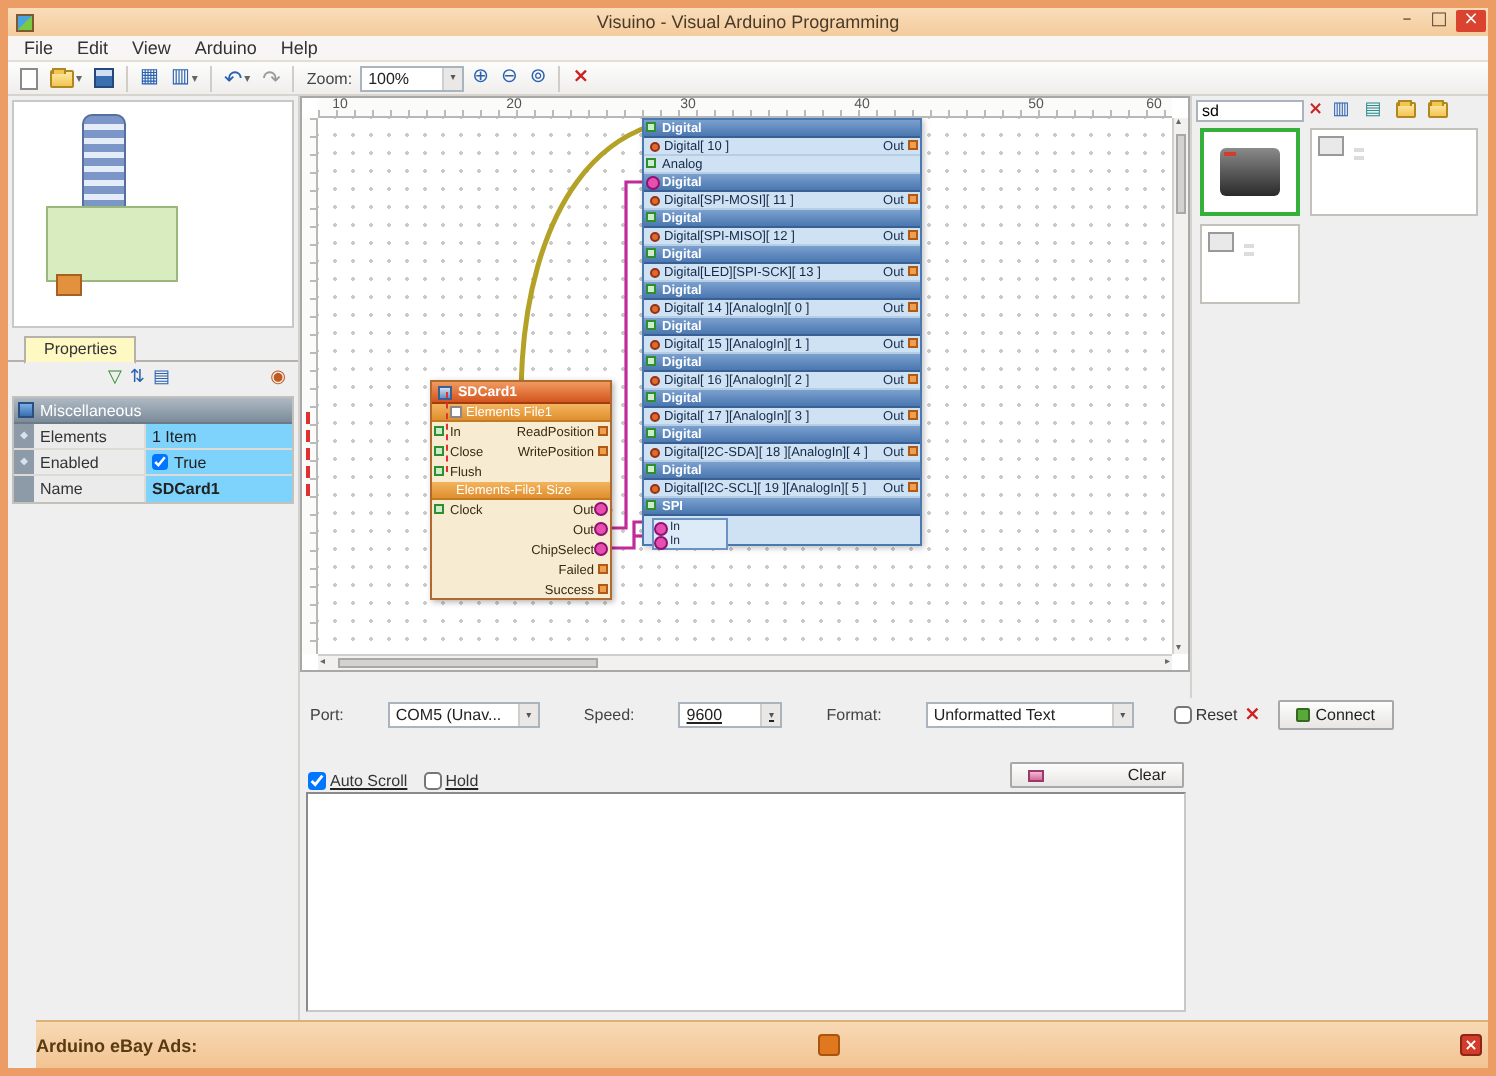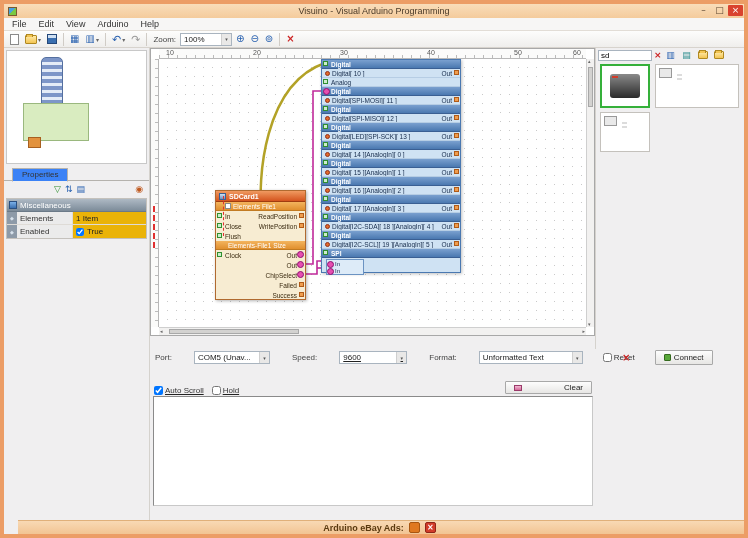--- a/index.html
+++ b/index.html
@@ -32,28 +32,28 @@
   .ic-save{width:10px;height:10px;background:#3a6fb0;border:1px solid #24487a;box-shadow:inset 0 3px 0 #cfe0f2;}
   .big{font-size:11px;} .uni.m{font-size:10px;}
 
   
   .sidebar{position:absolute;left:0;top:44px;width:146px;height:472px;background:#f0eff0;border-right:1px solid #d5d2cd;}
   .thumb{position:absolute;left:2px;top:2px;width:141px;height:114px;background:#fff;border:1px solid #c8c8c8;}
   .thumb .pcb{position:absolute;left:16px;top:52px;width:66px;height:38px;background:#d9ecc0;border:1px solid #9ab87e;}
   .thumb .coil{position:absolute;left:34px;top:6px;width:22px;height:54px;background:repeating-linear-gradient(180deg,#7d96c8 0 4px,#e4ecf7 4px 7px);border:1px solid #5570a0;border-radius:5px;}
   .thumb .chip{position:absolute;left:21px;top:86px;width:13px;height:11px;background:#e2923e;border:1px solid #a86020;}
   .prop-tabrow{position:absolute;left:0;top:118px;width:100%;height:15px;border-bottom:1px solid #b5b2ad;}
-  .prop-tab{display:inline-block;margin-left:8px;margin-top:2px;padding:1px 9px 2px;background:#3b82f6;border:1px solid #b5b2ad;border-bottom:1px solid #f0eff0;font-size:8px;color:#333;}
+  .prop-tab{display:inline-block;margin-left:8px;margin-top:2px;padding:1px 9px 2px;background:#fef9c3;border:1px solid #b5b2ad;border-bottom:1px solid #f0eff0;font-size:8px;color:#333;}
   .prop-tools{position:absolute;left:0;top:134px;width:100%;height:15px;display:flex;align-items:center;gap:4px;padding-left:50px;}
   .ptbtn{font-size:9px;}
   .ptbtn.last{margin-left:auto;margin-right:6px;color:#c05a20;}
   .prop-grid{position:absolute;left:2px;top:150px;width:141px;border:1px solid #c4c1bc;background:#fff;}
   .prop-cat{height:13px;display:flex;align-items:center;gap:3px;background:linear-gradient(#aeb9c4,#7c8b99);color:#fff;font-size:8px;padding-left:2px;border-bottom:1px solid #6b7a88;}
   .cat-icon{width:8px;height:8px;background:linear-gradient(#7ab0e8,#3a6fb0);border:1px solid #2a4f80;}
-  .prop-row{display:grid;grid-template-columns:10px 56px 1fr;height:13px;border-bottom:1px solid #dedbd6;background:#eab308;font-size:8px;align-items:center;}
+  .prop-row{display:grid;grid-template-columns:10px 56px 1fr;height:13px;border-bottom:1px solid #dedbd6;background:#7dd3fc;font-size:8px;align-items:center;}
   .prop-row:last-child{border-bottom:none;}
   .gutter{background:#8d9aa8;height:100%;display:flex;align-items:center;justify-content:center;color:#d7e2ec;font-size:5px;font-family:"DejaVu Sans",sans-serif;}
   .pr-label{background:#ebebeb;height:100%;display:flex;align-items:center;padding-left:3px;border-right:1px solid #dedbd6;color:#333;}
   .pr-value{padding-left:3px;display:flex;align-items:center;gap:3px;color:#222;}
   .pr-value.bold{font-weight:bold;}
 
   
   .canvas-wrap{position:absolute;left:146px;top:44px;width:445px;height:288px;background:#fff;border:1px solid #a8a8a8;}
   .ruler-top{position:absolute;left:8px;top:0;right:8px;height:10px;background:#fbfbfa;border-bottom:1px solid #b8b8b8;}
   .ruler-top::after{content:"";position:absolute;left:0;right:0;bottom:0;height:3px;background:repeating-linear-gradient(90deg,#bbb 0 1px,transparent 1px 9px);}
@@ -112,21 +112,21 @@
   .hscroll .sarrow.left{left:1px;top:1px;} .hscroll .sarrow.right{right:1px;top:1px;}
   .sthumb{position:absolute;background:#d3d2d0;border:1px solid #a8a8a8;}
   .vscroll .sthumb{left:1px;top:8px;width:5px;height:40px;}
   .hscroll .sthumb{top:1px;left:10px;height:5px;width:130px;}
 
   
   .statusbar{position:absolute;left:146px;top:332px;width:445px;height:13px;display:flex;align-items:center;gap:20px;padding-left:8px;font-size:8px;color:#333;}
   .connectbar{position:absolute;left:146px;top:345px;width:594px;height:17px;display:flex;align-items:center;gap:20px;padding-left:3px;font-size:8px;}
   .combo{display:inline-flex;align-items:center;justify-content:space-between;height:13px;background:#fff;border:1px solid #a9b4bf;padding-left:3px;font-size:8px;color:#222;}
   .combo-arrow{width:10px;height:100%;display:flex;align-items:center;justify-content:center;background:#e9e8e7;border-left:1px solid #cfcfcf;font-size:5px;color:#555;font-family:"DejaVu Sans",sans-serif;}
-  .combo.w76{width:76px;} .combo.w52{width:68px;text-decoration:underline;} .combo.w104{width:104px;} .combo.zoom{width:52px;}
+  .combo.w76{width:76px;} .combo.w52{width:52px;text-decoration:underline;} .combo.w104{width:104px;} .combo.zoom{width:52px;}
   .combo-text{white-space:nowrap;overflow:hidden;}
   .cbx{display:inline-flex;align-items:center;gap:2px;font-size:8px;color:#333;}
   .cbx input{width:9px;height:9px;margin:0;}
   .btn{display:inline-flex;align-items:center;gap:3px;height:15px;padding:0 8px;background:linear-gradient(#fdfdfd,#e7e6e4);border:1px solid #a8a8a8;border-radius:1px;font-size:8px;color:#222;font-family:"Liberation Sans",sans-serif;}
   .ic-plug{width:7px;height:7px;background:#59a83a;border:1px solid #356a1e;border-radius:1px;}
   .redx{position:absolute;left:472px;top:3px;font-size:10px;color:#cc2222;font-weight:bold;font-family:"DejaVu Sans",sans-serif;}
   .termtabs{position:absolute;left:146px;top:362px;width:445px;height:14px;border-bottom:1px solid #b5b2ad;padding-left:3px;display:flex;align-items:flex-end;gap:1px;}
   .tab{display:inline-flex;align-items:center;gap:3px;height:13px;padding:0 7px;border:1px solid #b5b2ad;border-bottom:none;background:#e7e6e4;font-size:8px;color:#333;}
   .tab.active{background:#f0eff0;height:14px;margin-bottom:-1px;border-bottom:1px solid #f0eff0;}
   .tabicon{width:7px;height:7px;border:1px solid #444;}
@@ -150,21 +150,21 @@
   .rpbtn:nth-of-type(1){margin-left:auto;}
   .gitem{position:absolute;background:#fff;border:1px solid #c4c1bc;}
   .gitem.selected{left:4px;top:16px;width:50px;height:44px;border:2px solid #35b03a;}
   .gitem.wide{left:59px;top:16px;width:84px;height:44px;}
   .gitem.second{left:4px;top:64px;width:50px;height:40px;}
   .gprev{margin:8px auto 0;width:30px;height:24px;background:linear-gradient(#8a8a8a,#2a2a2a);border-radius:3px;position:relative;}
   .gprev::before{content:"";position:absolute;left:2px;top:2px;width:6px;height:2px;background:#d23c2a;}
   .gchip{margin:3px;width:13px;height:10px;border:1px solid #999;background:#e9e9e9;box-shadow:14px 2px 0 -4px #dcdcdc,14px 6px 0 -4px #dcdcdc;}
 
   
-  .adbar{position:absolute;left:0;right:0;bottom:0;height:14px;background:linear-gradient(#f8d9b4,#f2c493);display:flex;align-items:center;justify-content:center;gap:5px;padding-right:3px;border-top:1px solid #e0b07a;margin-left:14px;}
+  .adbar{position:absolute;left:0;right:0;bottom:0;height:24px;background:linear-gradient(#f8d9b4,#f2c493);display:flex;align-items:center;justify-content:space-between;gap:5px;padding-right:3px;border-top:1px solid #e0b07a;margin-left:14px;}
   .ad-label{font-size:9px;font-weight:bold;color:#5a3a10;}
   .ad-ico{width:11px;height:11px;border-radius:2px;display:flex;align-items:center;justify-content:center;color:#fff;font-size:8px;font-family:"DejaVu Sans",sans-serif;}
   .ad-ico.orange{background:#e07820;border:1px solid #a85510;}
   .ad-ico.red{background:#d23c2a;border:1px solid #8f2418;font-weight:bold;}
 </style>
 </head>
 <body>
 
 <div class="window">
 
@@ -259,20 +259,25 @@
         <span class="pr-label">Elements</span>
         <span class="pr-value">1 Item</span>
       </div>
       <div class="prop-row">
         <span class="gutter">◆</span>
         <span class="pr-label">Enabled</span>
         <span class="pr-value">
             <input type="checkbox" style="width: 8px; height: 8px; margin: 0px;" checked="">
             <span>True</span>
           </span>
+      </div>
+      <div class="prop-row">
+        <span class="gutter"></span>
+        <span class="pr-label">Name</span>
+        <span class="pr-value bold">SDCard1</span>
       </div>
     </div>
   </div>
 
   <div class="canvas-wrap">
     <div class="ruler-top">
         <span class="tick" style="left: 11px;">10</span>
         <span class="tick" style="left: 98px;">20</span>
         <span class="tick" style="left: 185px;">30</span>
         <span class="tick" style="left: 272px;">40</span>

